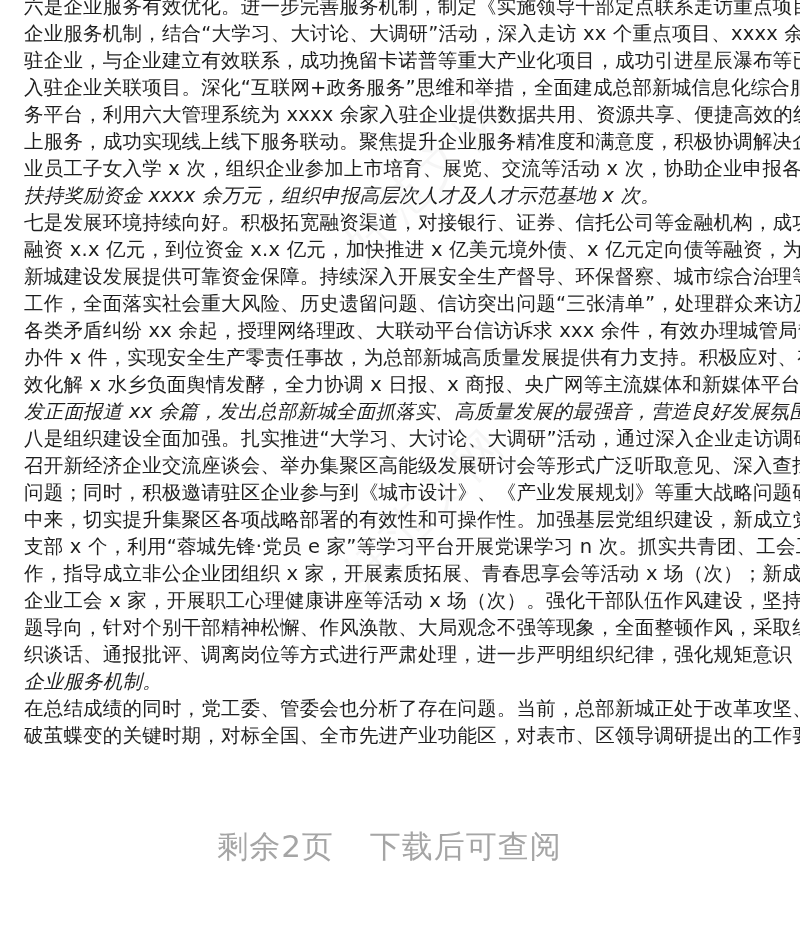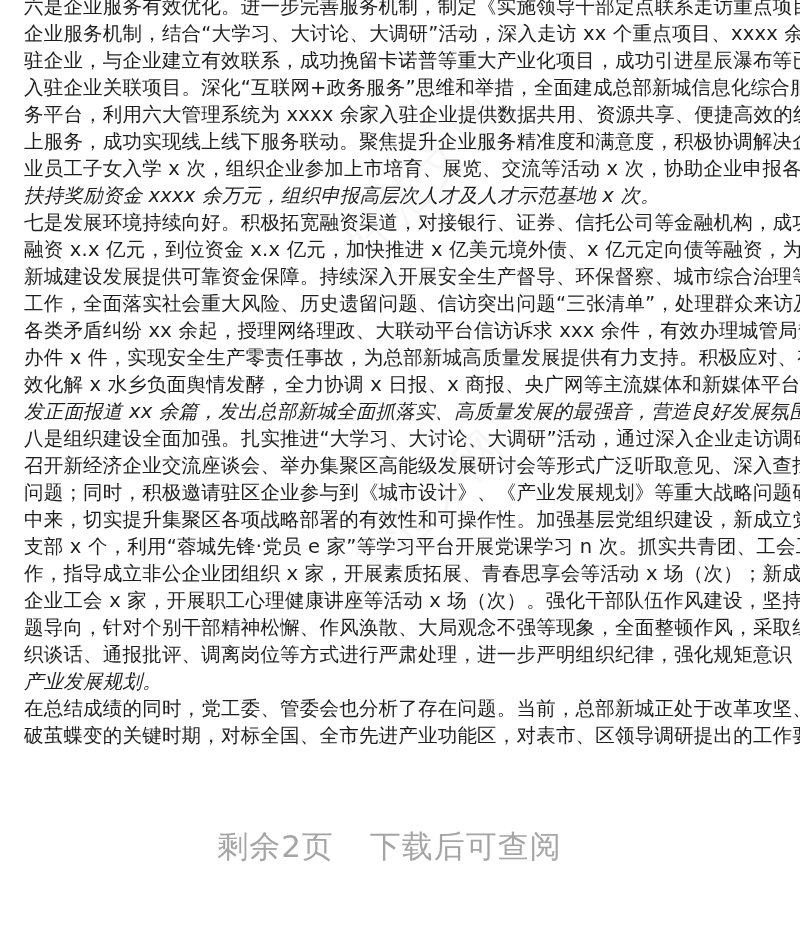--- a/index.html
+++ b/index.html
@@ -108,21 +108,21 @@
     <span class="doc-line last">发正面报道 xx 余篇，发出总部新城全面抓落实、高质量发展的最强音，营造良好发展氛围。</span>
     <span class="doc-line">八是组织建设全面加强。扎实推进“大学习、大讨论、大调研”活动，通过深入企业走访调研、</span>
     <span class="doc-line">召开新经济企业交流座谈会、举办集聚区高能级发展研讨会等形式广泛听取意见、深入查找</span>
     <span class="doc-line">问题；同时，积极邀请驻区企业参与到《城市设计》、《产业发展规划》等重大战略问题研究</span>
     <span class="doc-line">中来，切实提升集聚区各项战略部署的有效性和可操作性。加强基层党组织建设，新成立党</span>
     <span class="doc-line">支部 x 个，利用“蓉城先锋·党员 e 家”等学习平台开展党课学习 n 次。抓实共青团、工会工</span>
     <span class="doc-line">作，指导成立非公企业团组织 x 家，开展素质拓展、青春思享会等活动 x 场（次）；新成立</span>
     <span class="doc-line">企业工会 x 家，开展职工心理健康讲座等活动 x 场（次）。强化干部队伍作风建设，坚持问</span>
     <span class="doc-line">题导向，针对个别干部精神松懈、作风涣散、大局观念不强等现象，全面整顿作风，采取组</span>
     <span class="doc-line">织谈话、通报批评、调离岗位等方式进行严肃处理，进一步严明组织纪律，强化规矩意识，</span>
-    <span class="doc-line last">产业发展规划。</span>
+    <span class="doc-line last">企业服务机制。</span>
     <span class="doc-line">在总结成绩的同时，党工委、管委会也分析了存在问题。当前，总部新城正处于改革攻坚、</span>
     <span class="doc-line">破茧蝶变的关键时期，对标全国、全市先进产业功能区，对表市、区领导调研提出的工作要</span>
   </div>
 </div>
 
 <div class="remaining-banner">
   <div class="remaining-text">
     <span>剩余2页</span><span class="gap"></span><span>下载后可查阅</span>
   </div>
 </div>

